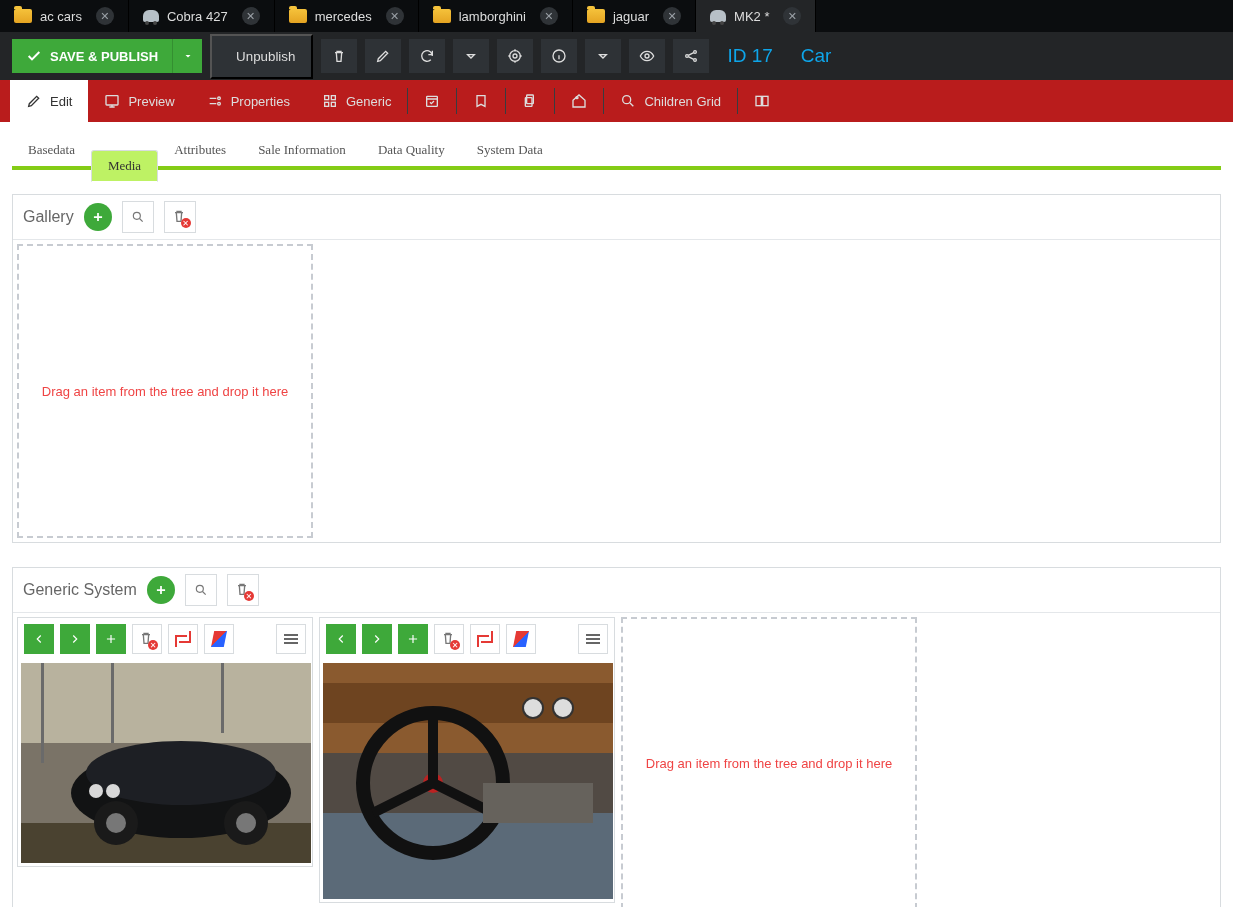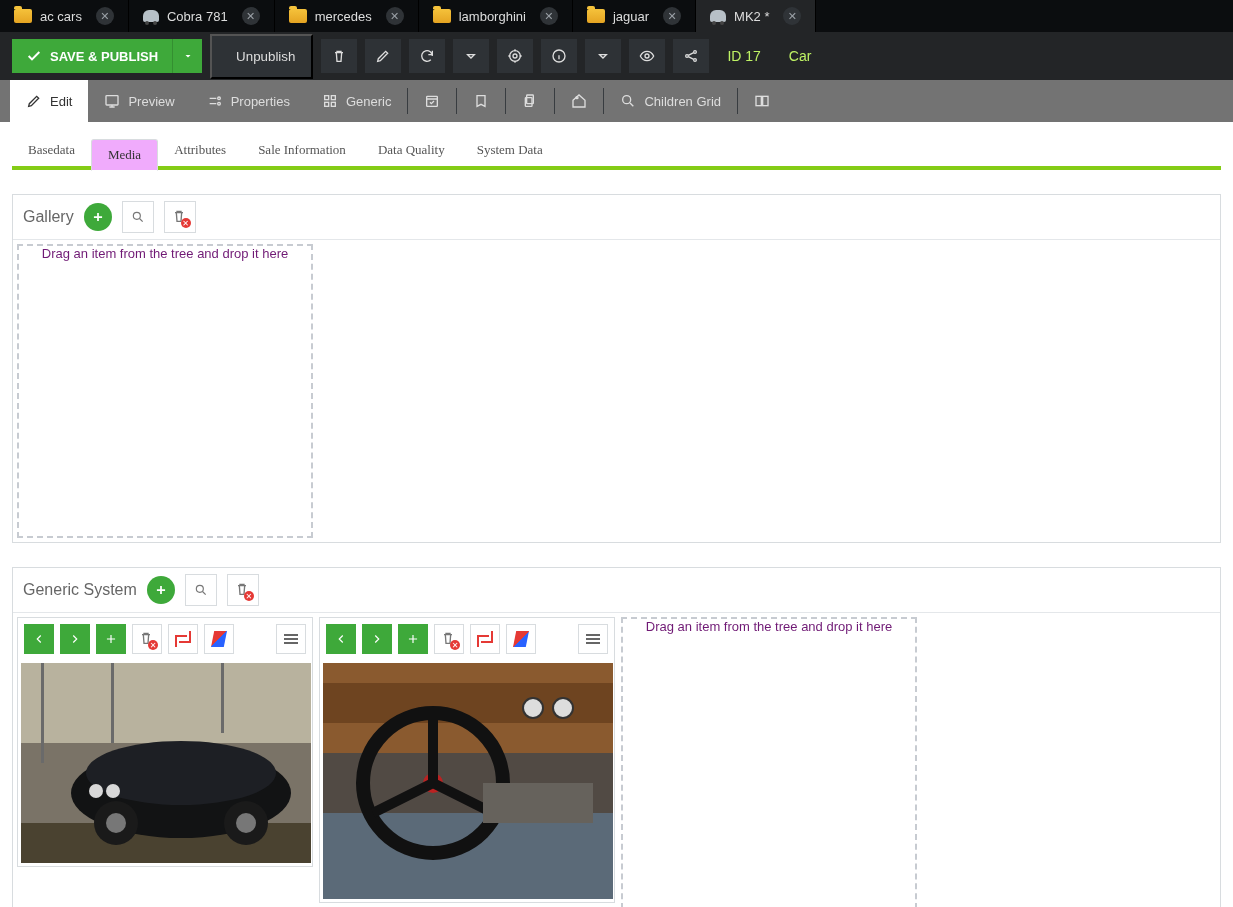--- a/index.html
+++ b/index.html
@@ -18,45 +18,45 @@
   .obj-icon::after { content: ""; position: absolute; bottom: -3px; left: 2px; width: 4px; height: 4px; background: #444; border-radius: 50%; box-shadow: 8px 0 0 #444; }
 
   
   .toolbar { background: #232527; height: 48px; display: flex; align-items: center; padding: 16px 12px; gap: 8px; }
   .btn-primary { background: #3ea93a; color: #fff; display: flex; align-items: center; height: 34px; border: none; }
   .btn-primary .main { padding: 0 14px; display: flex; align-items: center; gap: 8px; font-weight: bold; font-size: 13px; }
   .btn-primary .caret { width: 30px; height: 34px; border-left: 1px solid rgba(0,0,0,0.15); display: flex; align-items: center; justify-content: center; }
   .tb-btn { background: #2e3236; color: #ddd; height: 34px; min-width: 36px; display: flex; align-items: center; justify-content: center; padding: 0 10px; gap: 8px; cursor: pointer; border: none; }
   .tb-btn.compact { padding: 0; width: 36px; }
   .tb-btn svg { width: 16px; height: 16px; fill: none; stroke: #ddd; stroke-width: 2; }
-  .tb-text { color: #bef264; padding: 0 10px; font-size: 14px; }
+  .tb-text { color: #0ea5e9; padding: 0 10px; font-size: 19px; }
   .btn-unpublish { background: #2e3236; color: #ddd; height: 45px; display:flex; align-items:center; padding:0 16px; gap:8px; }
 
   
-  .secnav { background: #737373; height: 42px; display: flex; align-items: stretch; padding-left: 10px; }
+  .secnav { background: #b91c1c; height: 42px; display: flex; align-items: stretch; padding-left: 10px; }
   .secnav .item { display: flex; align-items: center; gap: 8px; padding: 0 16px; color: #ddd; cursor: pointer; }
   .secnav .item.active { background: #fff; color: #333; }
   .secnav .item svg { width: 16px; height: 16px; stroke: currentColor; fill: none; stroke-width: 2; }
   .secnav .item.active svg { stroke: #333; }
   .secnav .divider { width: 1px; background: #383c40; margin: 8px 0; }
 
   
   .content { padding: 12px; }
   .subtabs { display: flex; border-bottom: 4px solid #84cc16; height: 36px; font-family: Liberation Serif, serif; }
   .subtab { padding: 0 16px; display: flex; align-items: center; color: #555; cursor: pointer; }
-  .subtab.active { border: 1px solid #d8dcdf; border-bottom: 1px solid #fff; background: #f0abfc; border-radius: 3px 3px 0 0; position: relative; top: 5px; color: #333; }
+  .subtab.active { border: 1px solid #d8dcdf; border-bottom: 1px solid #fff; background: #bef264; border-radius: 3px 3px 0 0; position: relative; top: 16px; color: #333; }
 
   .panel { border: 1px solid #d8dcdf; margin-top: 24px; }
   .panel-header { display: flex; align-items: center; gap: 10px; padding: 6px 10px; border-bottom: 1px solid #e4e7ea; background: #fff; }
   .panel-header .title { color: #666; font-size: 16px; }
   .circle-btn { width: 28px; height: 28px; border-radius: 50%; display: flex; align-items: center; justify-content: center; cursor: pointer; }
   .circle-btn.green { background: #3ea93a; color: #fff; }
   .square-btn { width: 32px; height: 32px; border: 1px solid #d8dcdf; display: flex; align-items: center; justify-content: center; cursor: pointer; background: #fff; }
   .panel-body { padding: 4px; display: flex; gap: 6px; align-items: flex-start; }
-  .dropzone { border: 2px dashed #c7cbd1; color: #701a75; display: flex; justify-content: center; text-align: center; }
+  .dropzone { border: 2px dashed #c7cbd1; color: #ef4444; display: flex; align-items: center; justify-content: center; text-align: center; }
   .dz-big { width: 296px; height: 294px; }
   .dz-med { width: 296px; height: 292px; }
 
   .img-card { border: 1px solid #d8dcdf; width: 296px; }
   .img-card .tools { display: flex; gap: 6px; padding: 6px; }
   .tool { width: 30px; height: 30px; border: 1px solid #d8dcdf; display: flex; align-items: center; justify-content: center; background: #fff; cursor: pointer; }
   .tool.green { background: #3ea93a; border-color: #3ea93a; }
   .tool svg { width: 14px; height: 14px; stroke: #666; fill: none; stroke-width: 2; }
   .tool.green svg { stroke: #fff; }
   .tool .hamb { width: 14px; height: 2px; background: #666; box-shadow: 0 -4px 0 #666, 0 4px 0 #666; }
@@ -80,21 +80,21 @@
 <body>
 
 <div class="tabstrip">
   <div class="tab">
     <span class="folder-icon"></span>
     <span>ac cars</span>
     <span class="close">✕</span>
   </div>
   <div class="tab">
     <span class="obj-icon"></span>
-    <span>Cobra 781</span>
+    <span>Cobra 427</span>
     <span class="close">✕</span>
   </div>
   <div class="tab">
     <span class="folder-icon"></span>
     <span>mercedes</span>
     <span class="close">✕</span>
   </div>
   <div class="tab">
     <span class="folder-icon"></span>
     <span>lamborghini</span>

